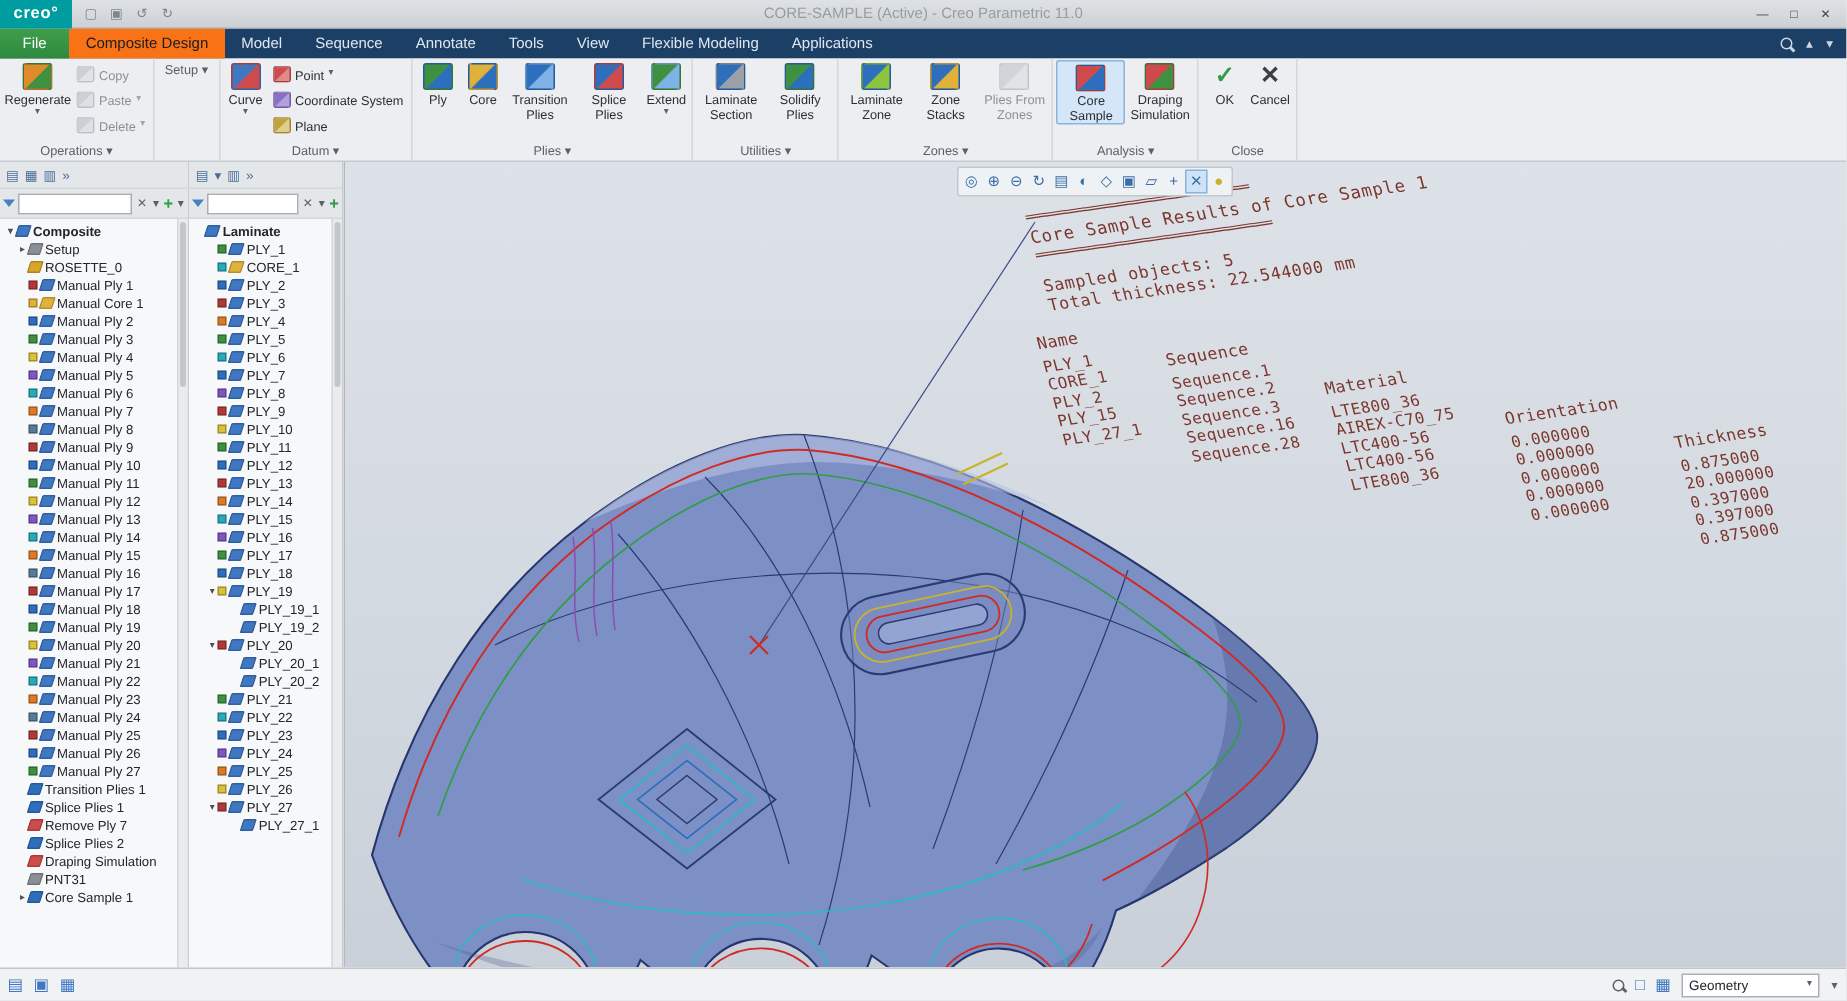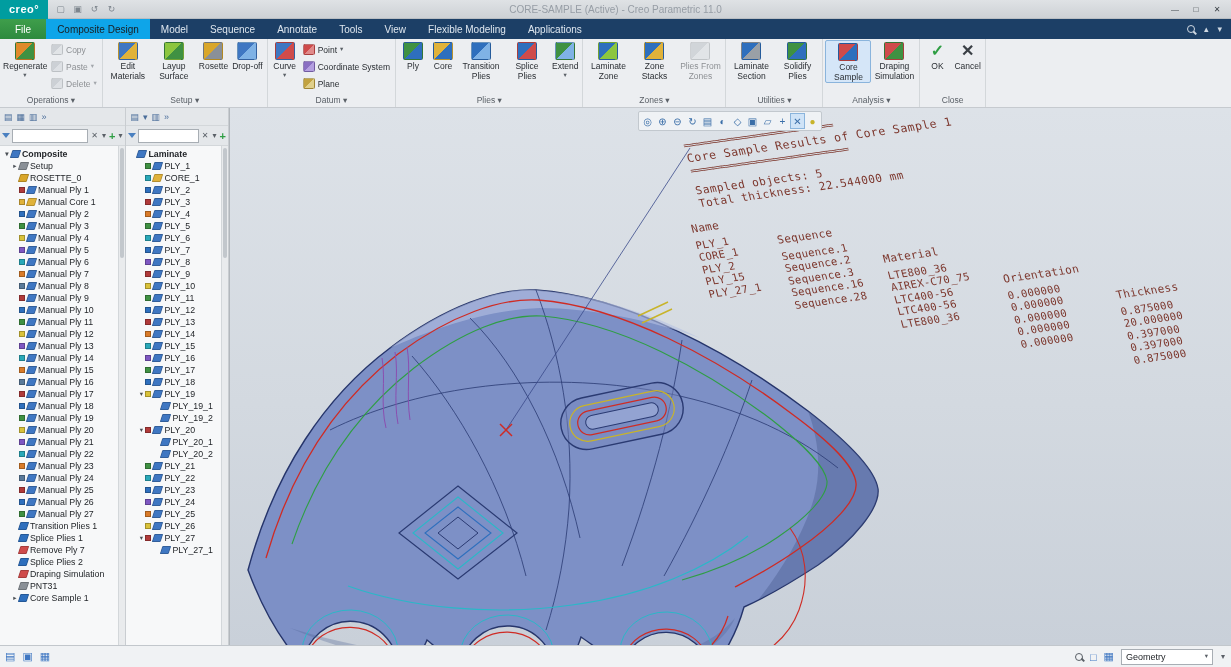--- a/index.html
+++ b/index.html
@@ -13,21 +13,21 @@
 .qat{display:flex;gap:4px;margin-left:6px;color:#7d858d;font-size:9px}
 .qat span{width:13px;text-align:center}
 .win-title{position:absolute;left:0;right:0;text-align:center;font-size:10px;color:#969da5;pointer-events:none}
 .win-controls{margin-left:auto;display:flex;gap:3px;padding-right:5px;z-index:2}
 .win-btn{width:18px;height:13px;font-size:8px;color:#3a4147;display:flex;align-items:center;justify-content:center}
 
 
 .tabbar{height:20px;background:#1c3f66;display:flex;align-items:stretch}
 .tab-file{background:linear-gradient(#3f9e4b,#2d8a3e);color:#fff;padding:0 15px;font-size:10px;display:flex;align-items:center}
 .tab{color:#dfe7ef;padding:0 11px;font-size:10px;display:flex;align-items:center;white-space:nowrap}
-.tab.active{background:#0ea5e9;color:#1a1d20}
+.tab.active{background:#f97316;color:#1a1d20}
 .tabbar-right{margin-left:auto;display:flex;align-items:center;gap:9px;padding-right:9px;color:#cfd8e2;font-size:9px}
 .icon-mag{position:relative;width:8px;height:8px;border:1.5px solid currentColor;border-radius:50%;display:inline-block}
 .icon-mag::after{content:"";position:absolute;width:4px;height:1.5px;background:currentColor;transform:rotate(45deg);right:-3px;bottom:-1px}
 
 
 .ribbon{height:69px;background:#eceef1;display:flex;border-bottom:1px solid #c6cacf;align-items:stretch}
 .rgroup{display:flex;flex-direction:column;border-right:1px solid #d3d7da;padding:1px 2px 0}
 .rg-body{display:flex;align-items:flex-start;flex:1}
 .rg-label{font-size:8.5px;color:#5a6067;text-align:center;padding:1px 5px 2px;white-space:nowrap}
 .rbtn-lg{min-width:30px;max-width:46px;display:flex;flex-direction:column;align-items:center;padding:2px 2px 0;font-size:8.5px;color:#2a2e33;text-align:center;line-height:1.12}
@@ -158,38 +158,20 @@
             <div class="rbtn-sm disabled">
               <span class="ric ric-sm" style="background: linear-gradient(135deg, rgb(174, 180, 186) 0px, rgb(174, 180, 186) 50%, rgb(207, 212, 216) 50%, rgb(207, 212, 216) 100%);"></span>
               <span>Delete</span>
               <span class="caret">▾</span>
             </div>
           </div>
         </div>
         <div class="rg-label">Operations ▾</div>
       </div>
       <div class="rgroup">
-        <div class="rg-body">
-          <div class="rbtn-lg">
-            <span class="ric" style="background: linear-gradient(135deg, rgb(63, 119, 194) 0px, rgb(63, 119, 194) 50%, rgb(224, 178, 58) 50%, rgb(224, 178, 58) 100%);"></span>
-            <span class="rlbl">Edit Materials</span>
-          </div>
-          <div class="rbtn-lg">
-            <span class="ric" style="background: linear-gradient(135deg, rgb(140, 198, 63) 0px, rgb(140, 198, 63) 50%, rgb(63, 145, 66) 50%, rgb(63, 145, 66) 100%);"></span>
-            <span class="rlbl">Layup Surface</span>
-          </div>
-          <div class="rbtn-lg">
-            <span class="ric" style="background: linear-gradient(135deg, rgb(217, 166, 41) 0px, rgb(217, 166, 41) 50%, rgb(138, 144, 151) 50%, rgb(138, 144, 151) 100%);"></span>
-            <span class="rlbl">Rosette</span>
-          </div>
-          <div class="rbtn-lg">
-            <span class="ric" style="background: linear-gradient(135deg, rgb(63, 119, 194) 0px, rgb(63, 119, 194) 50%, rgb(127, 178, 229) 50%, rgb(127, 178, 229) 100%);"></span>
-            <span class="rlbl">Drop-off</span>
-          </div>
-        </div>
         <div class="rg-label">Setup ▾</div>
       </div>
       <div class="rgroup">
         <div class="rg-body">
           <div class="rbtn-lg">
             <span class="ric" style="background: linear-gradient(135deg, rgb(63, 119, 194) 0px, rgb(63, 119, 194) 50%, rgb(207, 75, 75) 50%, rgb(207, 75, 75) 100%);"></span>
             <span class="rlbl">Curve</span>
             <span class="caret">▾</span>
           </div>
           <div class="rstack">
@@ -232,46 +214,46 @@
             <span class="ric" style="background: linear-gradient(135deg, rgb(63, 145, 66) 0px, rgb(63, 145, 66) 50%, rgb(127, 178, 229) 50%, rgb(127, 178, 229) 100%);"></span>
             <span class="rlbl">Extend</span>
             <span class="caret">▾</span>
           </div>
         </div>
         <div class="rg-label">Plies ▾</div>
       </div>
       <div class="rgroup">
         <div class="rg-body">
           <div class="rbtn-lg">
+            <span class="ric" style="background: linear-gradient(135deg, rgb(46, 111, 189) 0px, rgb(46, 111, 189) 50%, rgb(154, 160, 166) 50%, rgb(154, 160, 166) 100%);"></span>
+            <span class="rlbl">Laminate Section</span>
+          </div>
+          <div class="rbtn-lg">
+            <span class="ric" style="background: linear-gradient(135deg, rgb(63, 145, 66) 0px, rgb(63, 145, 66) 50%, rgb(46, 111, 189) 50%, rgb(46, 111, 189) 100%);"></span>
+            <span class="rlbl">Solidify Plies</span>
+          </div>
+        </div>
+        <div class="rg-label">Utilities ▾</div>
+      </div>
+      <div class="rgroup">
+        <div class="rg-body">
+          <div class="rbtn-lg">
             <span class="ric" style="background: linear-gradient(135deg, rgb(46, 111, 189) 0px, rgb(46, 111, 189) 50%, rgb(140, 198, 63) 50%, rgb(140, 198, 63) 100%);"></span>
             <span class="rlbl">Laminate Zone</span>
           </div>
           <div class="rbtn-lg">
             <span class="ric" style="background: linear-gradient(135deg, rgb(46, 111, 189) 0px, rgb(46, 111, 189) 50%, rgb(224, 178, 58) 50%, rgb(224, 178, 58) 100%);"></span>
             <span class="rlbl">Zone Stacks</span>
           </div>
           <div class="rbtn-lg disabled">
             <span class="ric" style="background: linear-gradient(135deg, rgb(184, 189, 194) 0px, rgb(184, 189, 194) 50%, rgb(215, 219, 223) 50%, rgb(215, 219, 223) 100%);"></span>
             <span class="rlbl">Plies From Zones</span>
           </div>
         </div>
         <div class="rg-label">Zones ▾</div>
-      </div>
-      <div class="rgroup">
-        <div class="rg-body">
-          <div class="rbtn-lg">
-            <span class="ric" style="background: linear-gradient(135deg, rgb(46, 111, 189) 0px, rgb(46, 111, 189) 50%, rgb(154, 160, 166) 50%, rgb(154, 160, 166) 100%);"></span>
-            <span class="rlbl">Laminate Section</span>
-          </div>
-          <div class="rbtn-lg">
-            <span class="ric" style="background: linear-gradient(135deg, rgb(63, 145, 66) 0px, rgb(63, 145, 66) 50%, rgb(46, 111, 189) 50%, rgb(46, 111, 189) 100%);"></span>
-            <span class="rlbl">Solidify Plies</span>
-          </div>
-        </div>
-        <div class="rg-label">Utilities ▾</div>
       </div>
       <div class="rgroup">
         <div class="rg-body">
           <div class="rbtn-lg active-btn">
             <span class="ric" style="background: linear-gradient(135deg, rgb(207, 75, 75) 0px, rgb(207, 75, 75) 50%, rgb(46, 111, 189) 50%, rgb(46, 111, 189) 100%);"></span>
             <span class="rlbl">Core Sample</span>
           </div>
           <div class="rbtn-lg">
             <span class="ric" style="background: linear-gradient(135deg, rgb(207, 75, 75) 0px, rgb(207, 75, 75) 50%, rgb(63, 145, 66) 50%, rgb(63, 145, 66) 100%);"></span>
             <span class="rlbl">Draping Simulation</span>

